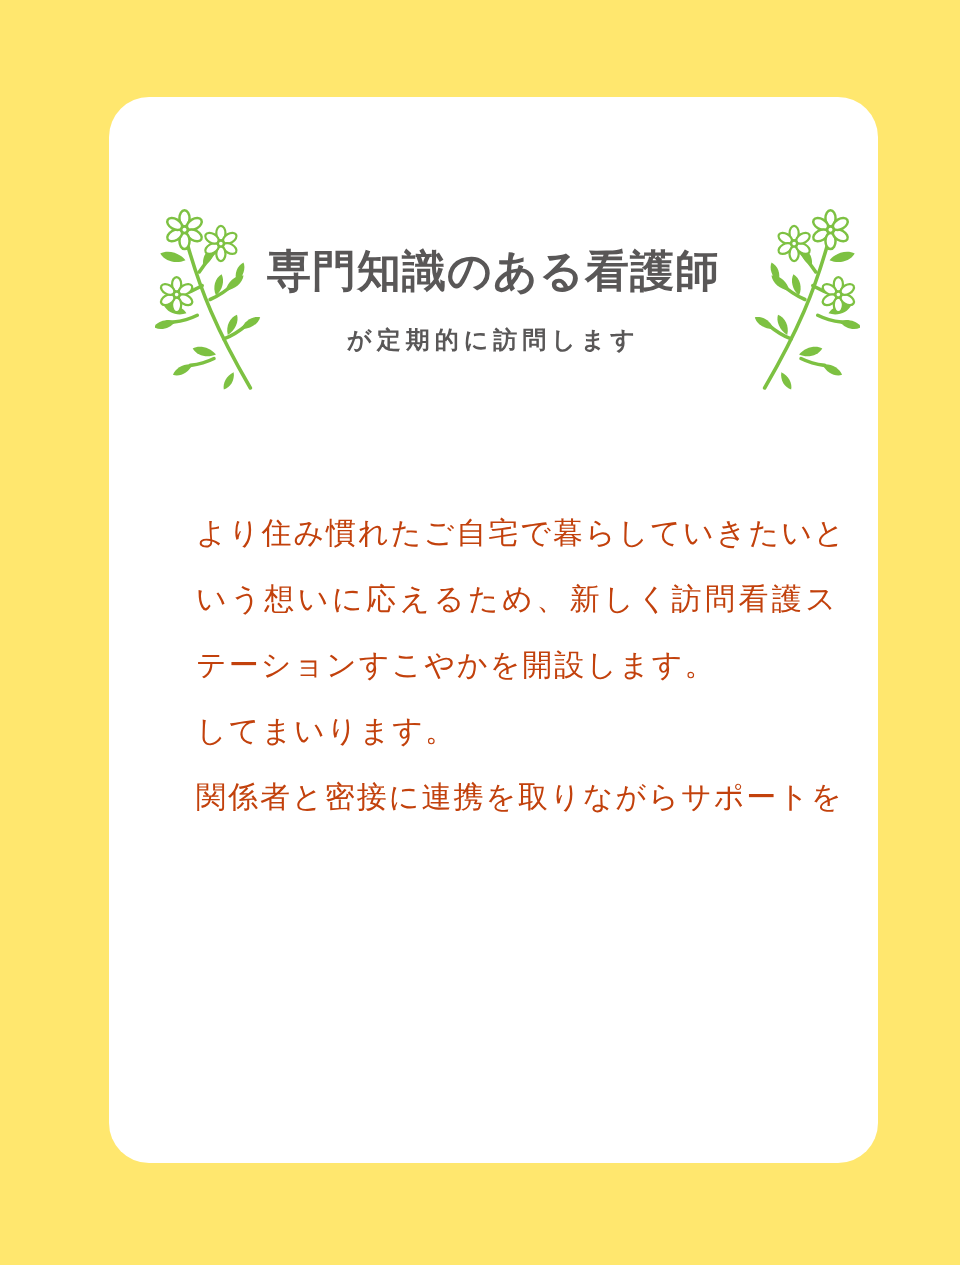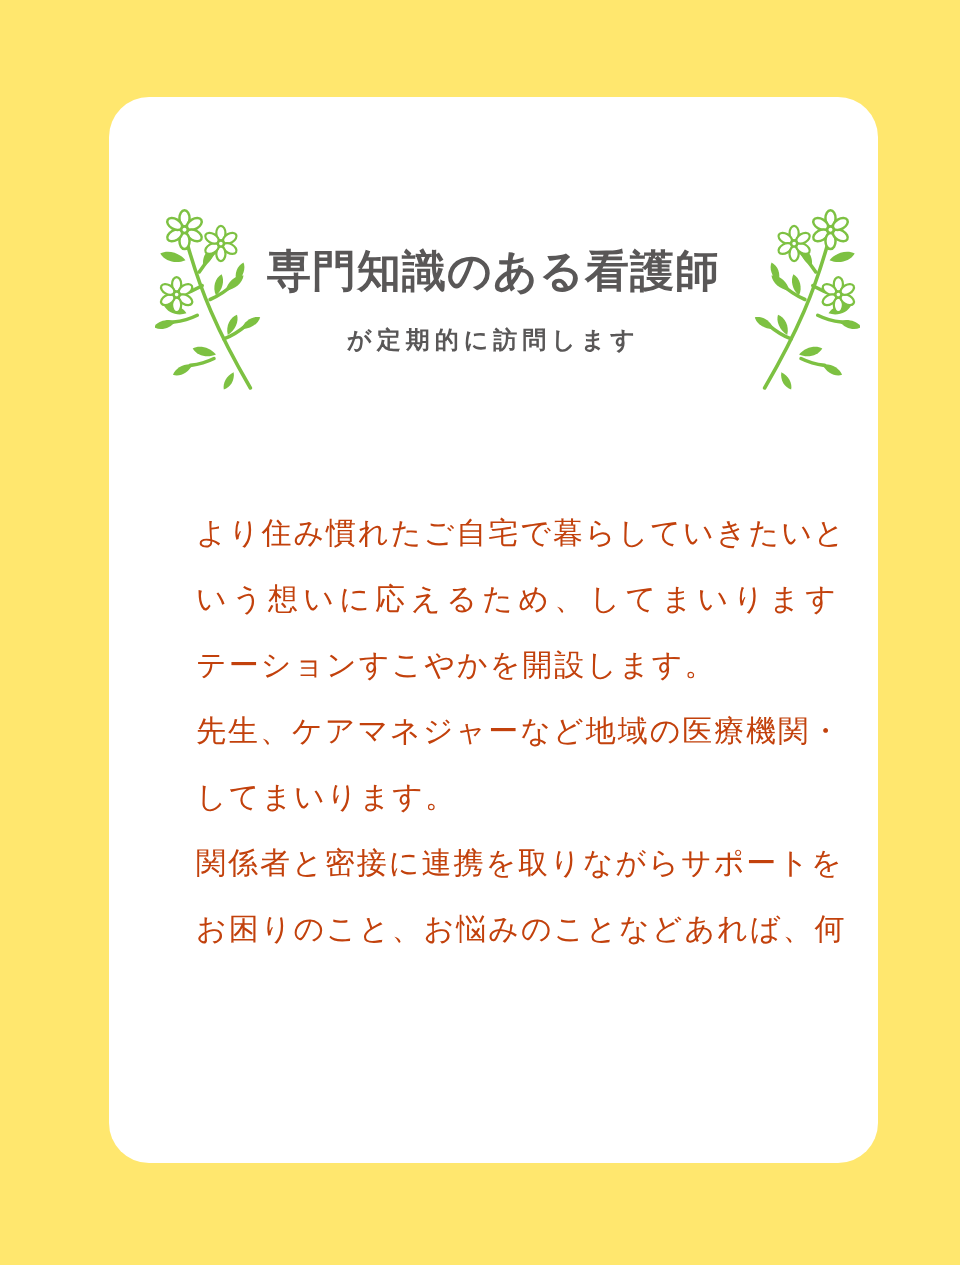--- a/index.html
+++ b/index.html
@@ -159,21 +159,19 @@
     </g>
   </svg>
 
   <div class="heading">
     <div class="line1">専門知識のある看護師</div>
     <div class="line2">が定期的に訪問します</div>
   </div>
 
   <div class="bodytext">
     <div class="bl">より住み慣れたご自宅で暮らしていきたいと</div>
-    <div class="bl">いう想いに応えるため、してまいります</div>
+    <div class="bl">いう想いに応えるため、新しく訪問看護ス</div>
     <div class="bl end">テーションすこやかを開設します。</div>
-    <div class="bl">先生、ケアマネジャーなど地域の医療機関・</div>
     <div class="bl end">してまいります。</div>
     <div class="bl">関係者と密接に連携を取りながらサポートを</div>
-    <div class="bl">お困りのこと、お悩みのことなどあれば、何</div>
   </div>
 
 </div>
 
 </body></html>

